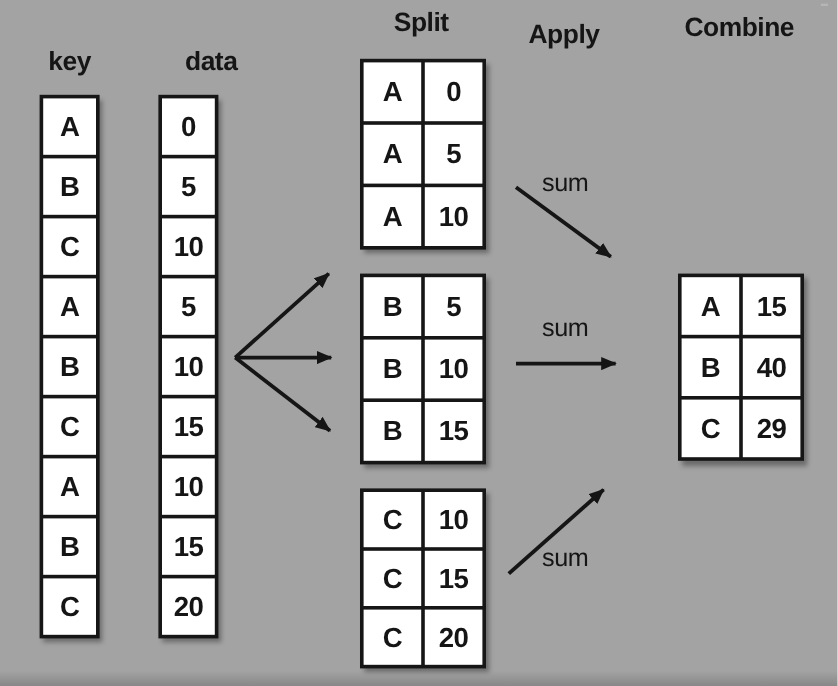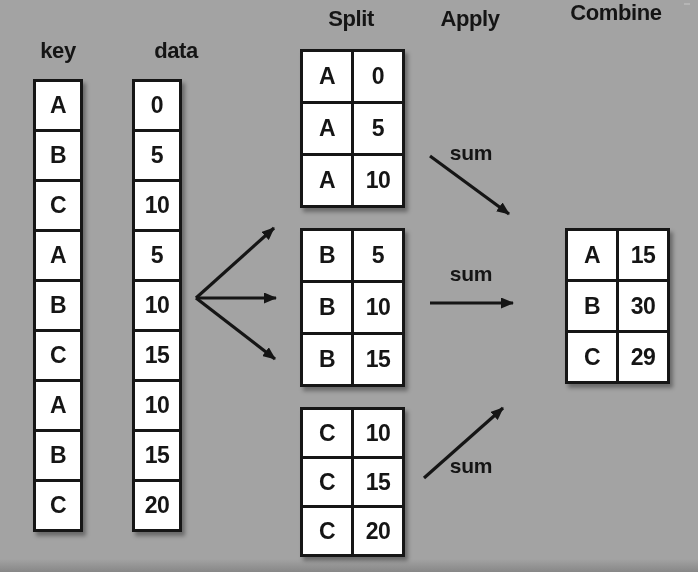--- a/index.html
+++ b/index.html
@@ -25,40 +25,40 @@
     position:absolute;display:grid;grid-template-columns:48px 48px;gap:3px;
     background:#161616;padding:3px;box-shadow:3px 4px 4px rgba(0,0,0,0.35);
   }
   .tbl .cell{
     background:#ffffff;height:49px;display:flex;align-items:center;
     justify-content:center;font-weight:bold;font-size:23px;letter-spacing:-0.5px;
   }
   .tbl.short .cell{height:46px;}
   .tbl.combine .cell{height:48px;}
   .sum{
-    position:absolute;font-size:21px;font-weight:700;letter-spacing:-0.3px;
+    position:absolute;font-size:21px;font-weight:400;letter-spacing:-0.3px;
     transform:translateX(-50%);white-space:nowrap;
   }
   .arrows{position:absolute;left:0;top:0;pointer-events:none;}
   .bottom-band{
     position:absolute;left:0;bottom:0;width:698px;height:13px;
     background:linear-gradient(to bottom, rgba(255,255,255,0) 0%, rgba(130,130,130,0.85) 100%);
   }
   .corner-dash{
     position:absolute;left:684px;top:3px;width:6px;height:2px;background:#b5b5b5;
   }
 </style>
 </head>
 <body>
 
 <div class="canvas">
 
   <span class="hdr" style="left:351px;top:6px">Split</span>
-  <span class="hdr" style="left:470px;top:6px">Apply</span>
-  <span class="hdr" style="left:616px;top:0">Combine</span>
+  <span class="hdr" style="left:470px;top:16px">Apply</span>
+  <span class="hdr" style="left:616px;top:10px">Combine</span>
 
   <span class="hdr" style="left:58px;top:38px">key</span>
   <span class="hdr" style="left:176px;top:38px">data</span>
 
   <div class="vcol" style="left:33px;top:79px">
     <div class="cell">A</div>
     <div class="cell">B</div>
     <div class="cell">C</div>
     <div class="cell">A</div>
     <div class="cell">B</div>
@@ -104,21 +104,21 @@
     <div class="cell">C</div>
     <div class="cell">15</div>
     <div class="cell">C</div>
     <div class="cell">20</div>
   </div>
 
   <div class="tbl combine" style="left:565px;top:228px">
     <div class="cell">A</div>
     <div class="cell">15</div>
     <div class="cell">B</div>
-    <div class="cell">30</div>
+    <div class="cell">40</div>
     <div class="cell">C</div>
     <div class="cell">29</div>
   </div>
 
   <span class="sum" style="left:471px;top:141px">sum</span>
   <span class="sum" style="left:471px;top:262px">sum</span>
   <span class="sum" style="left:471px;top:454px">sum</span>
 
   <svg class="arrows" width="698" height="572" viewBox="0 0 698 572">
     <defs>

